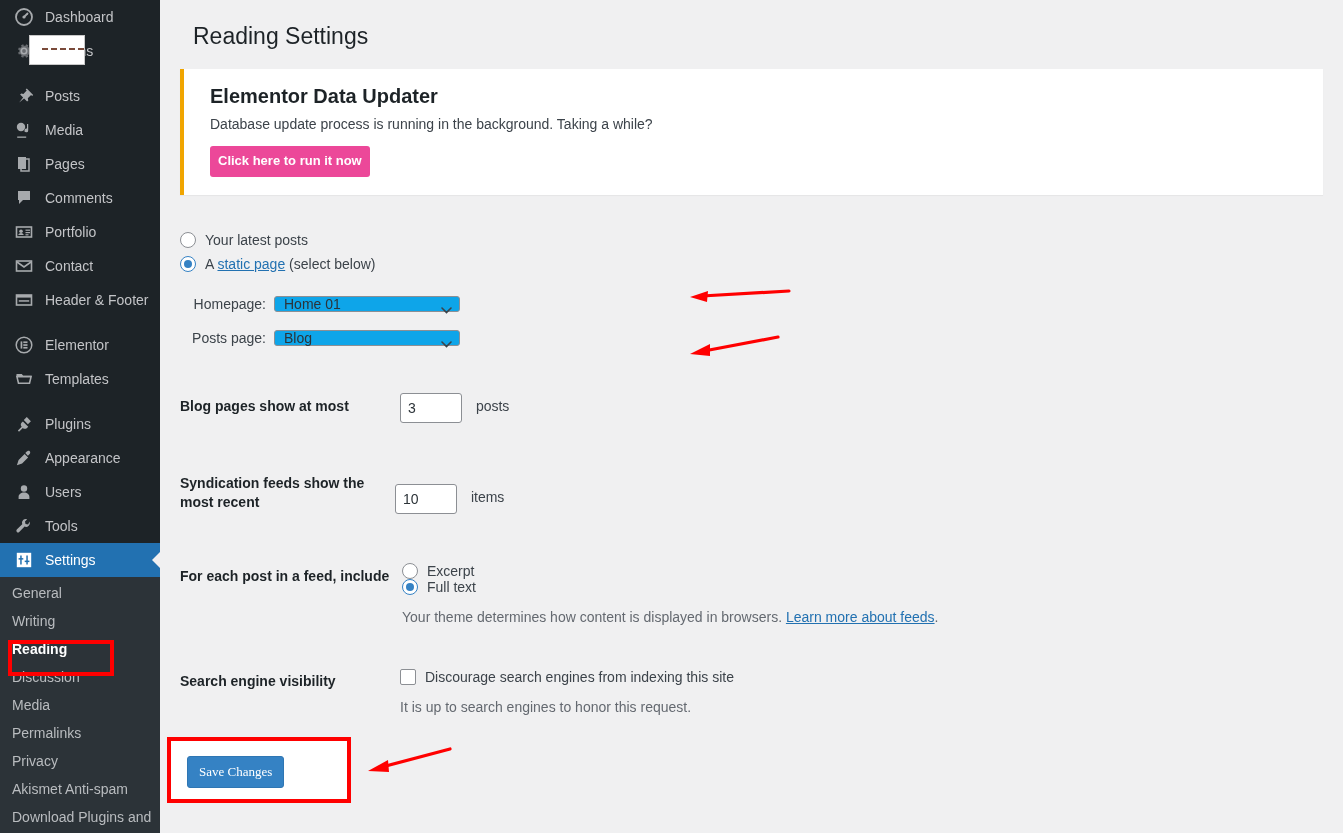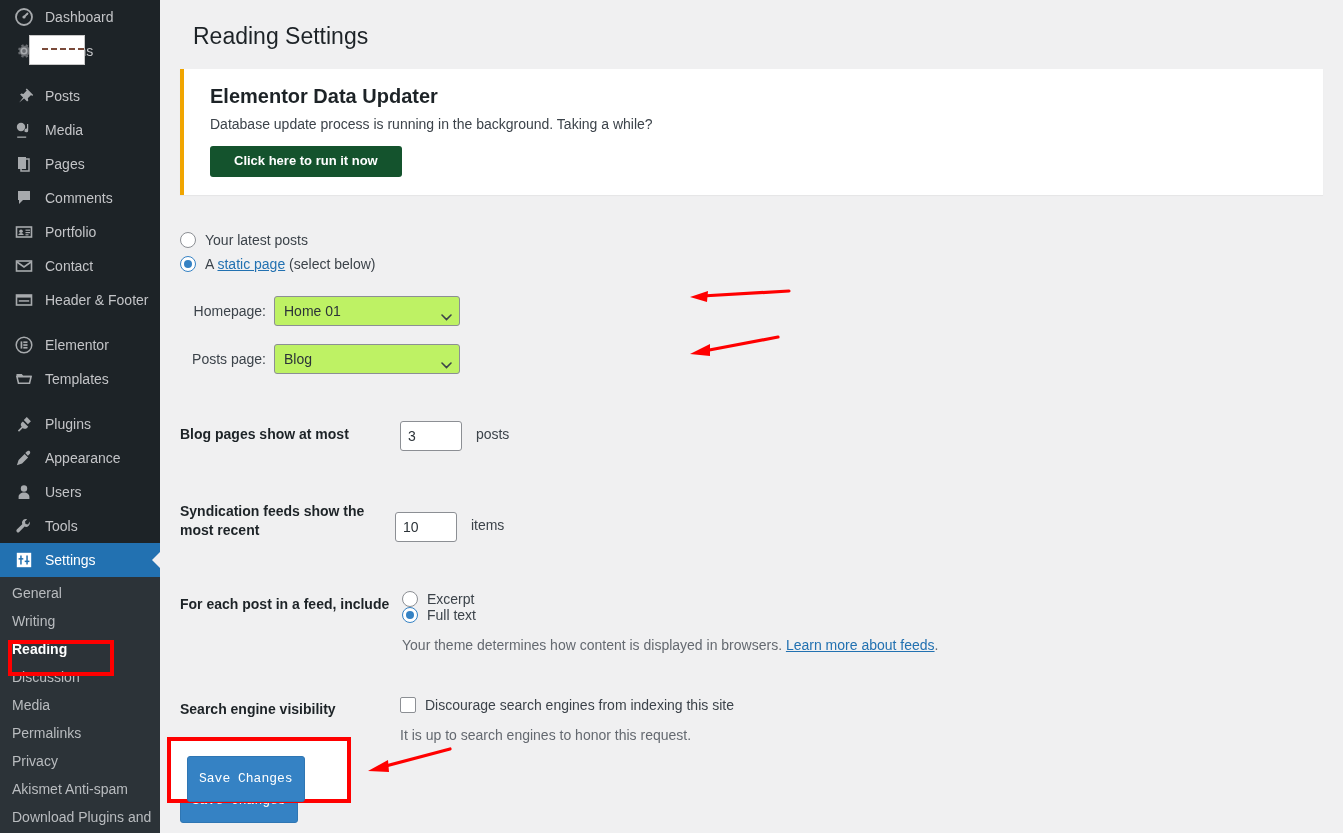--- a/index.html
+++ b/index.html
@@ -100,25 +100,25 @@
     font-weight: bold;
     color: #1d2327;
   }
   .notice p {
     margin: 0 0 14px 0;
     font-size: 14px;
     color: #3c434a;
   }
   .btn-primary {
     display: inline-block;
-    background: #14532d;
+    background: #ec4899;
     color: #fff;
     border: none;
     border-radius: 3px;
-    padding: 7px 24px;
+    padding: 7px 8px;
     font-size: 13px;
     font-weight: bold;
     font-family: "Liberation Sans", sans-serif;
     cursor: pointer;
     line-height: 1.3;
   }
 
   
   .form-wrap { padding: 22px 0 0 0; }
   .form-row {
@@ -183,22 +183,22 @@
   .select-label {
     font-size: 14px;
     color: #3c434a;
     margin-right: 8px;
     text-align: right;
   }
   .wpselect {
     position: relative;
     border: 1px solid #8c8f94;
     border-radius: 3px;
-    background: #bef264;
-    height: 30px;
+    background: #0ea5e9;
+    height: 16px;
     min-width: 186px;
     display: flex;
     align-items: center;
     padding: 0 30px 0 9px;
     font-size: 14px;
     color: #2c3338;
     cursor: pointer;
   }
   .wpselect .chev {
     position: absolute;
@@ -231,23 +231,23 @@
   
   .submit-area {
     padding: 20px 0 0 20px;
   }
   .btn-submit {
     display: inline-block;
     background: #3582c4;
     color: #fff;
     border: 1px solid #2f76b3;
     border-radius: 3px;
-    padding: 12px 11px;
+    padding: 5px 11px;
     font-size: 13px;
-    font-family: Liberation Mono, monospace;
+    font-family: Liberation Serif, serif;
     cursor: pointer;
     line-height: 1.5;
   }
 
   
   .anno-box {
     position: absolute;
     border: 4px solid #ff0000;
     pointer-events: none;
     z-index: 50;

